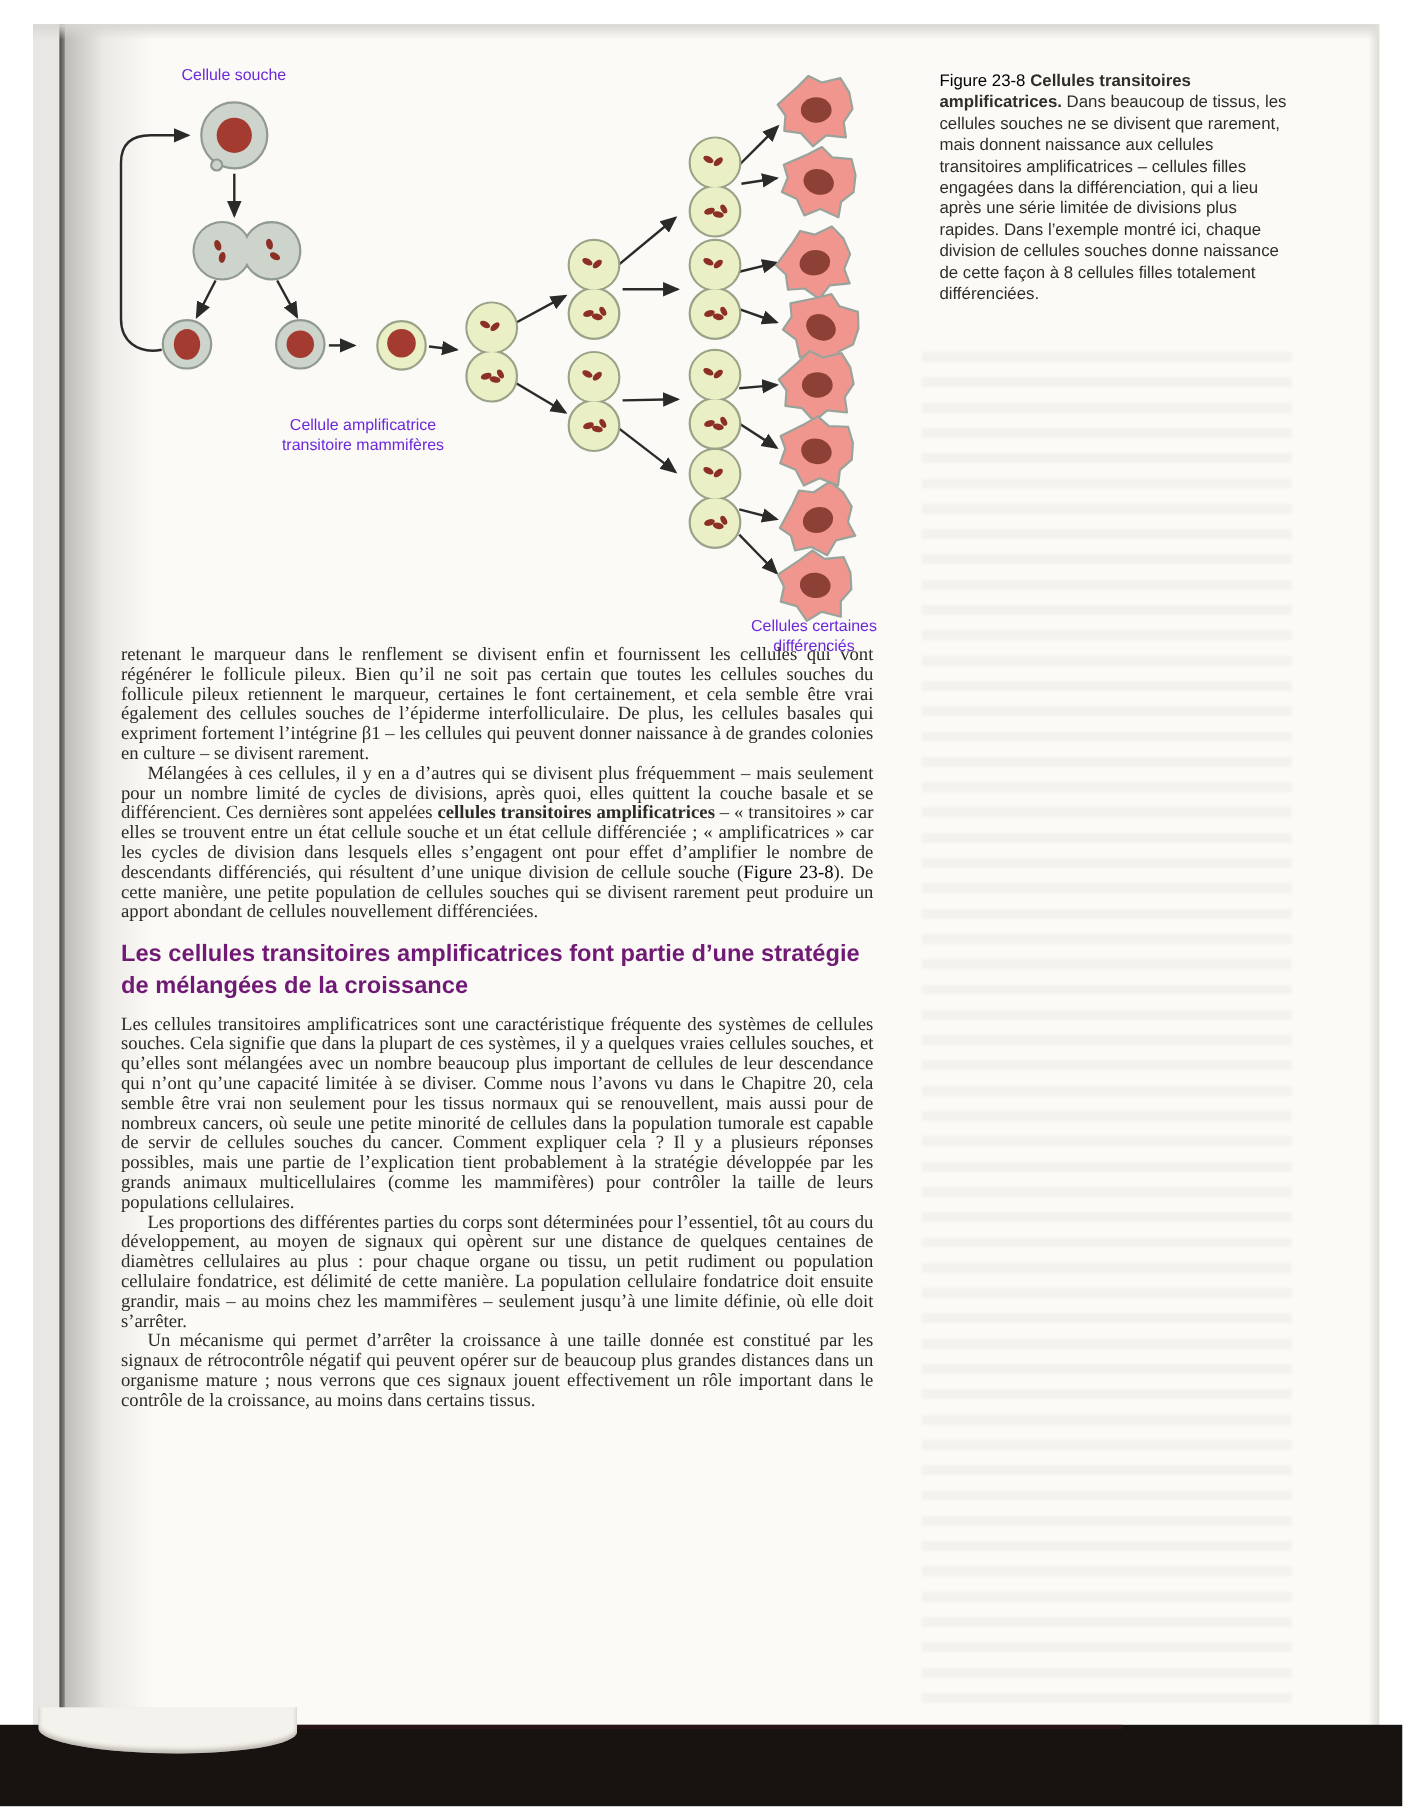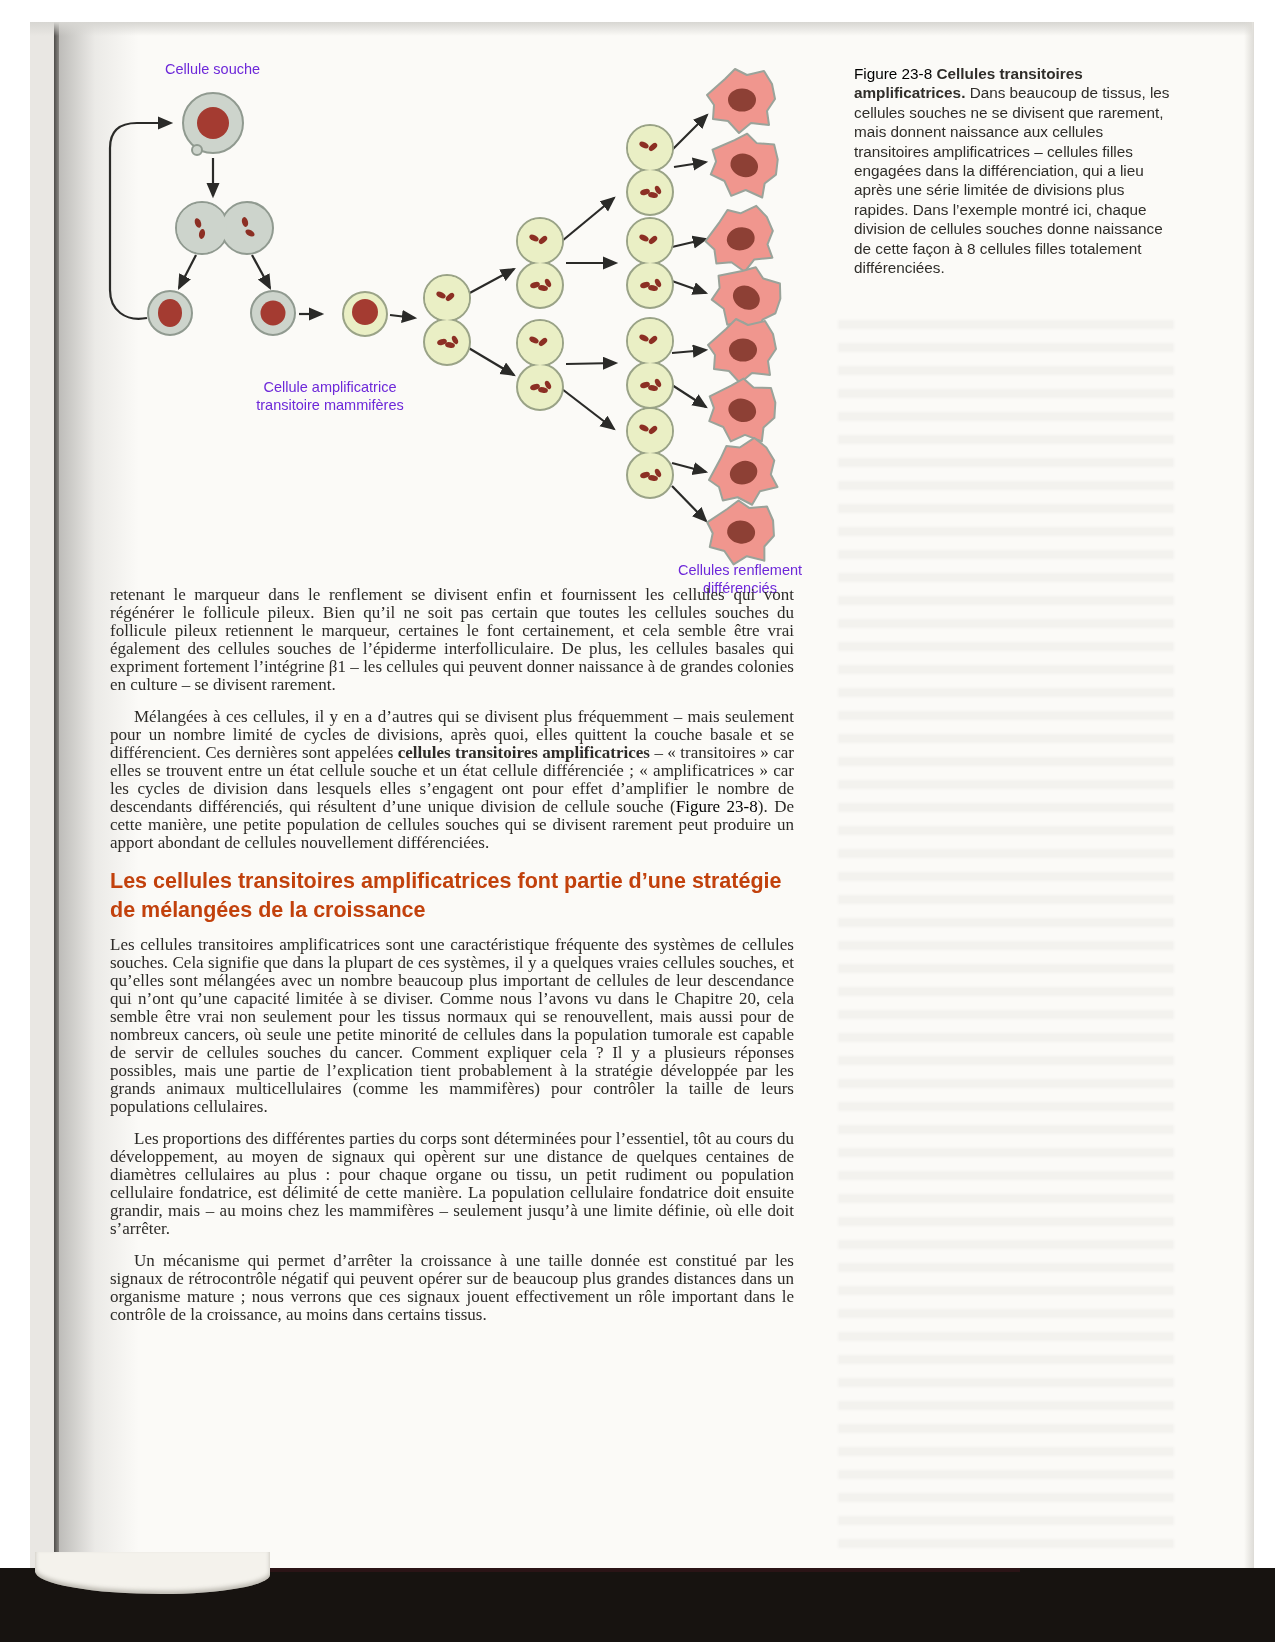--- a/index.html
+++ b/index.html
@@ -39,26 +39,26 @@
   .fig-label.centered{text-align:center;white-space:normal;}
   
   .caption{
     position:absolute;left:854px;top:64px;width:318px;
     font-family:"Liberation Sans","DejaVu Sans",sans-serif;
     font-size:15.3px;line-height:19.4px;color:#2f2d29;text-align:left;
   }
   
   .column{position:absolute;left:110px;top:586px;width:684px;color:#2d2b28;}
   .para{margin:0;text-align:justify;font-size:17px;line-height:18px;}
-  .para.indent{text-indent:24px;margin-top:14px;}
+  .para.indent{text-indent:24px;}
   .bold{font-weight:bold;}
   .blue-bold{font-weight:normal;color:#000000;}
   h2.section-heading{
     font-family:"Liberation Sans","DejaVu Sans",sans-serif;
-    color:#c2410c;font-size:21.5px;line-height:29px;font-weight:bold;
+    color:#701a75;font-size:21.5px;line-height:29px;font-weight:bold;
     margin:15px 0 11px 0;
   }
   h2.section-heading span{display:block;}
   
   .gcell{fill:#cdd4cc;stroke:#909a90;stroke-width:2;}
   .gfill{fill:#cdd4cc;}
   .ycell{fill:#eaefc5;stroke:#9aa387;stroke-width:2;}
   .yfill{fill:#eaefc5;}
   .nuc{fill:#a43b31;}
   .chrom{fill:#8c2f24;}
@@ -173,21 +173,21 @@
   </svg>
 
   <div class="fig-label" style="left:70px;top:2px;">
     <span>Cellule souche</span>
   </div>
   <div class="fig-label centered" style="left:125px;top:282px;width:220px;margin-top:38px;">
     <span>Cellule amplificatrice</span><br>
     <span>transitoire mammifères</span>
   </div>
   <div class="fig-label centered" style="left:555px;top:503px;width:180px;">
-    <span>Cellules renflement</span><br>
+    <span>Cellules certaines</span><br>
     <span>différenciés</span>
   </div>
 </div>
 
 <div class="caption"><span class="blue-bold">Figure 23-8 </span><span class="bold">Cellules transitoires amplificatrices.</span><span> Dans beaucoup de tissus, les cellules souches ne se divisent que rarement, mais donnent naissance aux cellules transitoires amplificatrices – cellules filles engagées dans la différenciation, qui a lieu après une série limitée de divisions plus rapides. Dans l’exemple montré ici, chaque division de cellules souches donne naissance de cette façon à 8 cellules filles totalement différenciées.</span></div>
 
 <div class="column">
   <p class="para">retenant le marqueur dans le renflement se divisent enfin et fournissent les cellules qui vont régénérer le follicule pileux. Bien qu’il ne soit pas certain que toutes les cellules souches du follicule pileux retiennent le marqueur, certaines le font certainement, et cela semble être vrai également des cellules souches de l’épiderme interfolliculaire. De plus, les cellules basales qui expriment fortement l’intégrine β1 – les cellules qui peuvent donner naissance à de grandes colonies en culture – se divisent rarement.</p>
   <p class="para indent"><span>Mélangées à ces cellules, il y en a d’autres qui se divisent plus fréquemment – mais seulement pour un nombre limité de cycles de divisions, après quoi, elles quittent la couche basale et se différencient. Ces dernières sont appelées </span><span class="bold">cellules transitoires amplificatrices</span><span> – « transitoires » car elles se trouvent entre un état cellule souche et un état cellule différenciée ; « amplificatrices » car les cycles de division dans lesquels elles s’engagent ont pour effet d’amplifier le nombre de descendants différenciés, qui résultent d’une unique division de cellule souche (</span><span class="blue-bold">Figure 23-8</span><span>). De cette manière, une petite population de cellules souches qui se divisent rarement peut produire un apport abondant de cellules nouvellement différenciées.</span></p>
   <h2 class="section-heading">

